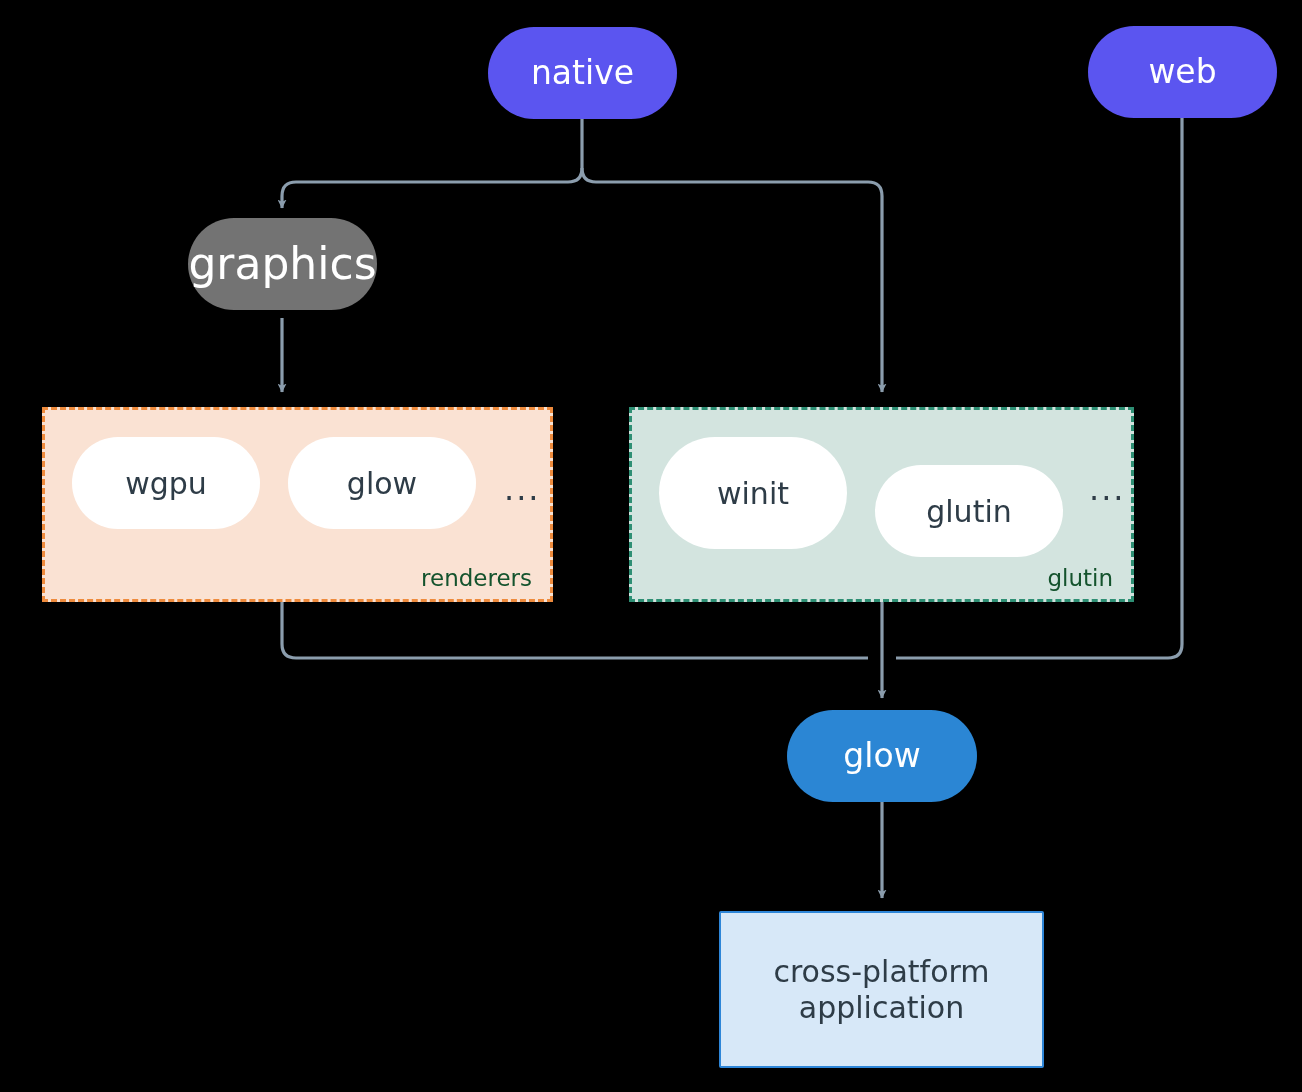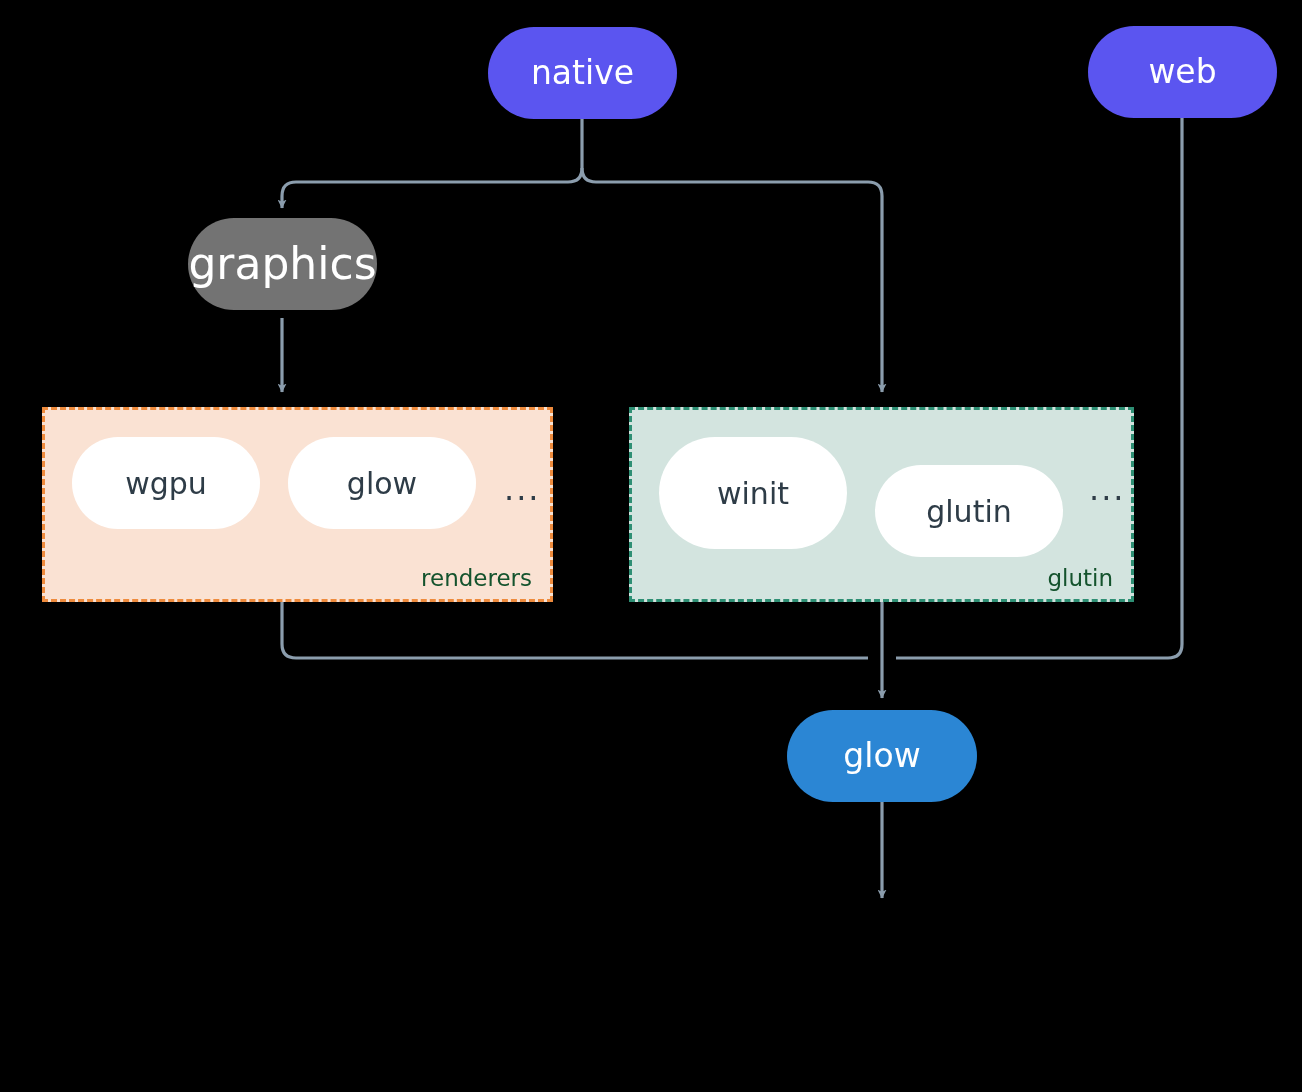--- a/index.html
+++ b/index.html
@@ -166,14 +166,18 @@
       <span>glutin</span>
     </div>
     <div class="ellipsis" style="left:457px; top:63px;">...</div>
     <div class="group-label">glutin</div>
   </div>
 
   <div class="node pill node-iced" style="left:787px; top:710px; width:190px; height:92px;">
     <span>glow</span>
   </div>
 
+  <div class="node node-app" style="left:719px; top:911px; width:325px; height:157px;">
+    <span class="line1">cross-platform</span>
+    <span class="line2">application</span>
+  </div>
 
 </div>
 
 </body></html>

